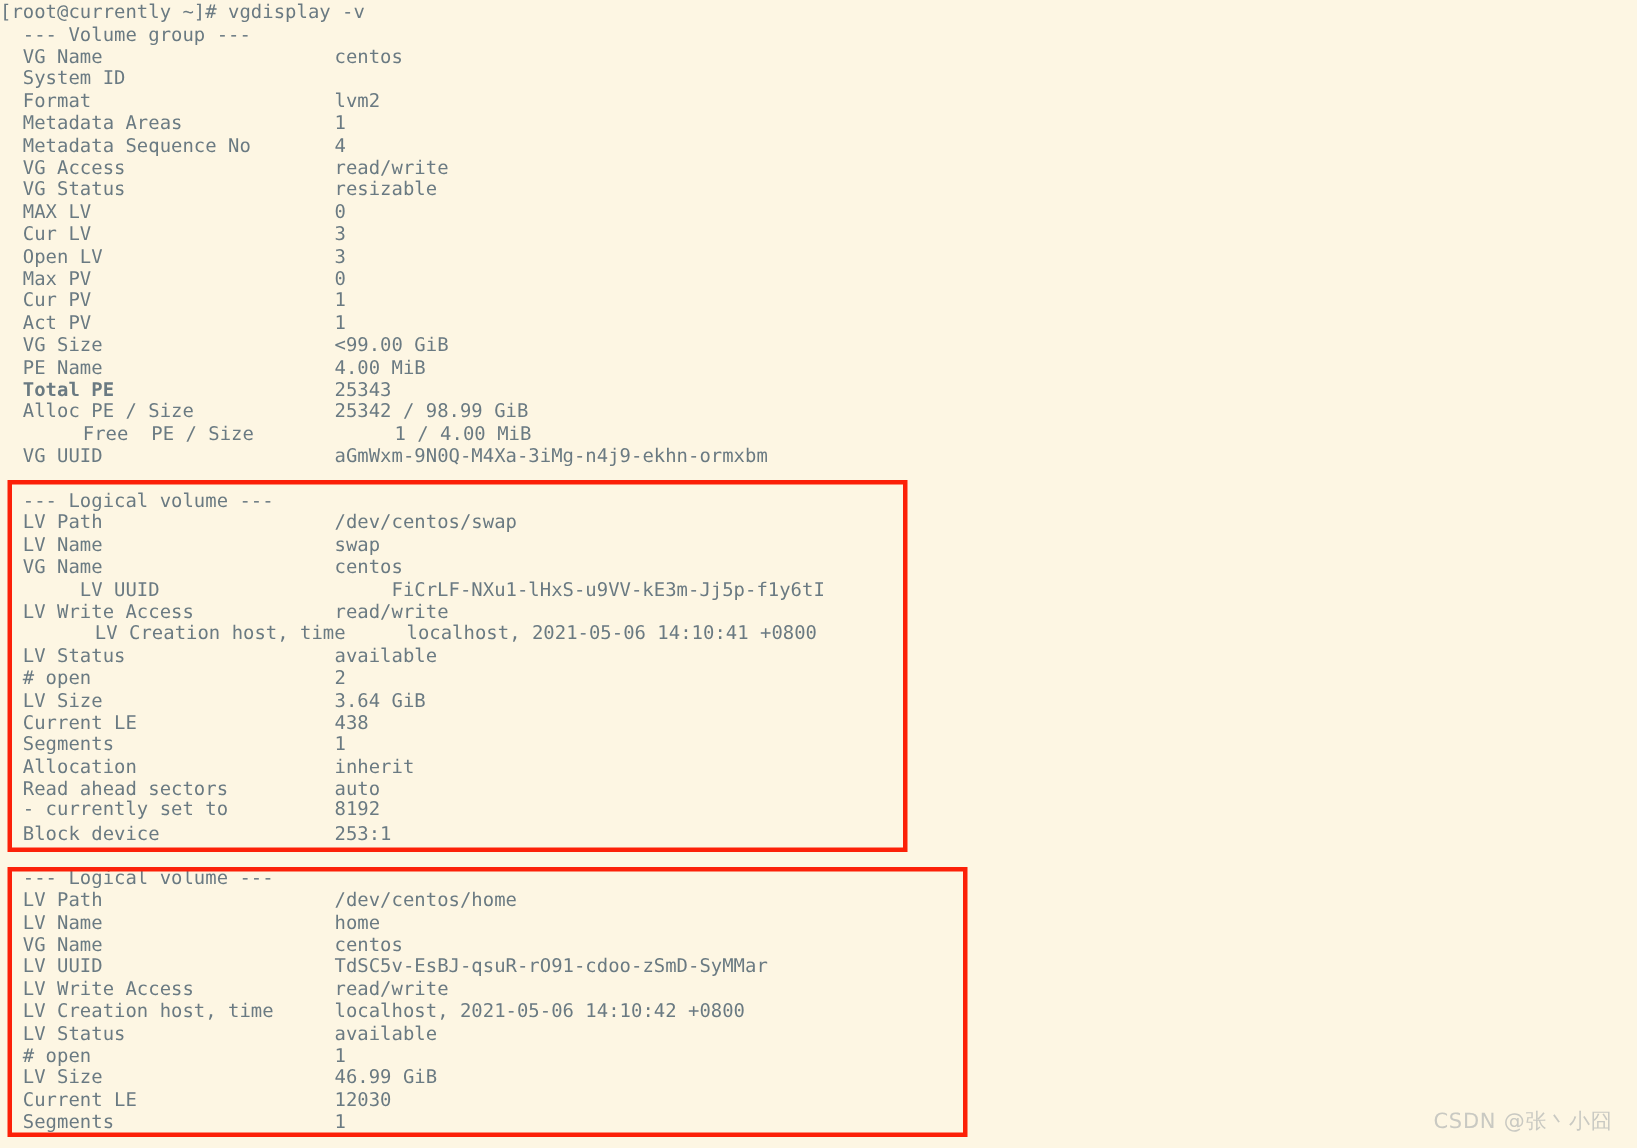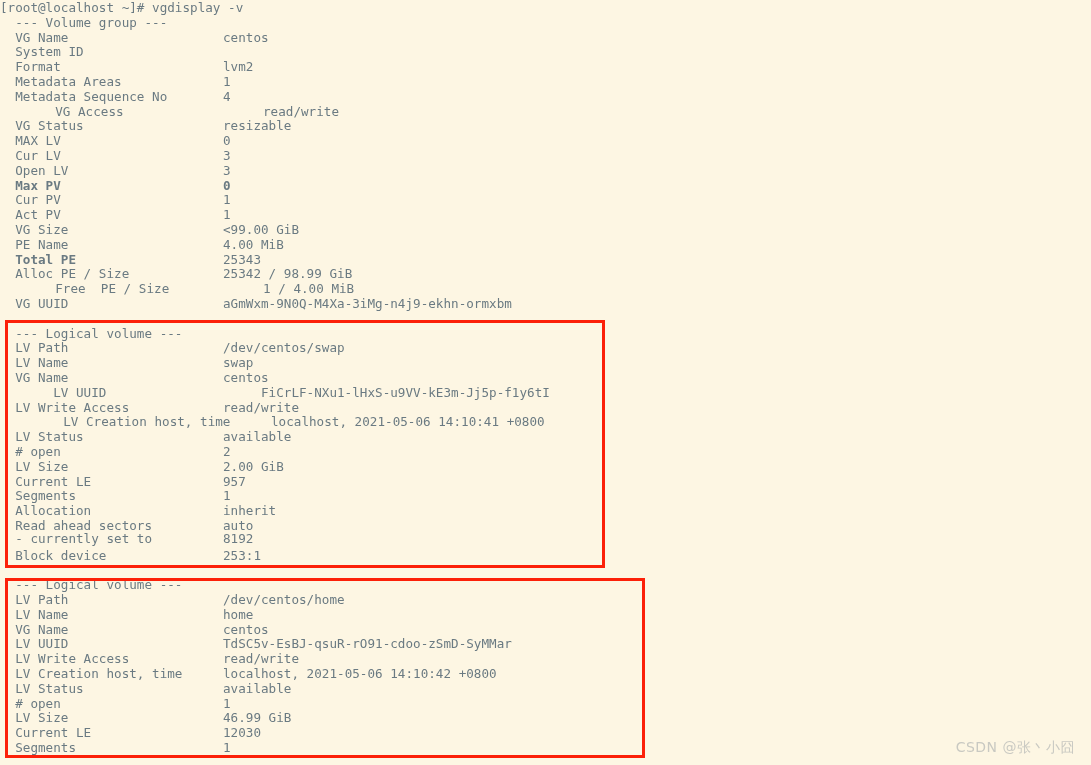--- a/index.html
+++ b/index.html
@@ -70,53 +70,53 @@
     color: #c9c9c2;
     letter-spacing: 0.5px;
     white-space: nowrap;
   }
 </style>
 </head>
 <body>
 
 <div id="terminal">
   <div id="terminal-lines">
-      <div class="line prompt-line" style="top: 1px;">[root@localhost ~]# vgdisplay -v</div>
+      <div class="line prompt-line" style="top: 1px;">[root@currently ~]# vgdisplay -v</div>
       <div class="line prompt-line" style="top: 15.8px;">  --- Volume group ---</div>
       <div class="line" style="top: 30.6px;"><span class="lbl" style="min-width: 223px;">  VG Name</span><span class="val">centos</span></div>
       <div class="line" style="top: 45.4px;"><span class="lbl" style="min-width: 223px;">  System ID</span><span class="val"></span></div>
       <div class="line" style="top: 60.2px;"><span class="lbl" style="min-width: 223px;">  Format</span><span class="val">lvm2</span></div>
       <div class="line" style="top: 75px;"><span class="lbl" style="min-width: 223px;">  Metadata Areas</span><span class="val">1</span></div>
       <div class="line" style="top: 89.8px;"><span class="lbl" style="min-width: 223px;">  Metadata Sequence No</span><span class="val">4</span></div>
-      <div class="line" style="top: 104.6px;"><span class="lbl" style="min-width: 223px; padding-left: 40px;">  VG Access</span><span class="val">read/write</span></div>
+      <div class="line" style="top: 104.6px;"><span class="lbl" style="min-width: 223px;">  VG Access</span><span class="val">read/write</span></div>
       <div class="line" style="top: 119.4px;"><span class="lbl" style="min-width: 223px;">  VG Status</span><span class="val">resizable</span></div>
       <div class="line" style="top: 134.2px;"><span class="lbl" style="min-width: 223px;">  MAX LV</span><span class="val">0</span></div>
       <div class="line" style="top: 149px;"><span class="lbl" style="min-width: 223px;">  Cur LV</span><span class="val">3</span></div>
       <div class="line" style="top: 163.8px;"><span class="lbl" style="min-width: 223px;">  Open LV</span><span class="val">3</span></div>
-      <div class="line" style="top: 178.6px; font-weight: bold;"><span class="lbl" style="min-width: 223px;">  Max PV</span><span class="val">0</span></div>
+      <div class="line" style="top: 178.6px;"><span class="lbl" style="min-width: 223px;">  Max PV</span><span class="val">0</span></div>
       <div class="line" style="top: 193.4px;"><span class="lbl" style="min-width: 223px;">  Cur PV</span><span class="val">1</span></div>
       <div class="line" style="top: 208.2px;"><span class="lbl" style="min-width: 223px;">  Act PV</span><span class="val">1</span></div>
       <div class="line" style="top: 223px;"><span class="lbl" style="min-width: 223px;">  VG Size</span><span class="val">&lt;99.00 GiB</span></div>
       <div class="line" style="top: 237.8px;"><span class="lbl" style="min-width: 223px;">  PE Name</span><span class="val">4.00 MiB</span></div>
       <div class="line" style="top: 252.6px;"><span class="lbl" style="min-width: 223px; font-weight: bold;">  Total PE</span><span class="val">25343</span></div>
       <div class="line" style="top: 267.4px;"><span class="lbl" style="min-width: 223px;">  Alloc PE / Size</span><span class="val">25342 / 98.99 GiB</span></div>
       <div class="line" style="top: 282.2px; padding-left: 40px;"><span class="lbl" style="min-width: 223px;">  Free  PE / Size</span><span class="val">1 / 4.00 MiB</span></div>
       <div class="line" style="top: 297px;"><span class="lbl" style="min-width: 223px;">  VG UUID</span><span class="val">aGmWxm-9N0Q-M4Xa-3iMg-n4j9-ekhn-ormxbm</span></div>
       <div class="line prompt-line" style="top: 311.8px;"></div>
       <div class="line prompt-line" style="top: 326.6px;">  --- Logical volume ---</div>
       <div class="line" style="top: 341.4px;"><span class="lbl" style="min-width: 223px;">  LV Path</span><span class="val">/dev/centos/swap</span></div>
       <div class="line" style="top: 356.2px;"><span class="lbl" style="min-width: 223px;">  LV Name</span><span class="val">swap</span></div>
       <div class="line" style="top: 371px;"><span class="lbl" style="min-width: 223px;">  VG Name</span><span class="val">centos</span></div>
       <div class="line" style="top: 385.8px; padding-left: 38px;"><span class="lbl" style="min-width: 223px;">  LV UUID</span><span class="val">FiCrLF-NXu1-lHxS-u9VV-kE3m-Jj5p-f1y6tI</span></div>
       <div class="line" style="top: 400.6px;"><span class="lbl" style="min-width: 223px;">  LV Write Access</span><span class="val">read/write</span></div>
       <div class="line" style="top: 415.4px; padding-left: 48px;"><span class="lbl" style="min-width: 223px;">  LV Creation host, time</span><span class="val">localhost, 2021-05-06 14:10:41 +0800</span></div>
       <div class="line" style="top: 430.2px;"><span class="lbl" style="min-width: 223px;">  LV Status</span><span class="val">available</span></div>
       <div class="line" style="top: 445px;"><span class="lbl" style="min-width: 223px;">  # open</span><span class="val">2</span></div>
-      <div class="line" style="top: 459.8px;"><span class="lbl" style="min-width: 223px;">  LV Size</span><span class="val">2.00 GiB</span></div>
-      <div class="line" style="top: 474.6px;"><span class="lbl" style="min-width: 223px;">  Current LE</span><span class="val">957</span></div>
+      <div class="line" style="top: 459.8px;"><span class="lbl" style="min-width: 223px;">  LV Size</span><span class="val">3.64 GiB</span></div>
+      <div class="line" style="top: 474.6px;"><span class="lbl" style="min-width: 223px;">  Current LE</span><span class="val">438</span></div>
       <div class="line" style="top: 489.4px;"><span class="lbl" style="min-width: 223px;">  Segments</span><span class="val">1</span></div>
       <div class="line" style="top: 504.2px;"><span class="lbl" style="min-width: 223px;">  Allocation</span><span class="val">inherit</span></div>
       <div class="line" style="top: 519px;"><span class="lbl" style="min-width: 223px;">  Read ahead sectors</span><span class="val">auto</span></div>
       <div class="line" style="top: 532px;"><span class="lbl" style="min-width: 223px;">  - currently set to</span><span class="val">8192</span></div>
       <div class="line" style="top: 548.6px;"><span class="lbl" style="min-width: 223px;">  Block device</span><span class="val">253:1</span></div>
       <div class="line prompt-line" style="top: 563.4px;"></div>
       <div class="line prompt-line" style="top: 578.2px;">  --- Logical volume ---</div>
       <div class="line" style="top: 593px;"><span class="lbl" style="min-width: 223px;">  LV Path</span><span class="val">/dev/centos/home</span></div>
       <div class="line" style="top: 607.8px;"><span class="lbl" style="min-width: 223px;">  LV Name</span><span class="val">home</span></div>
       <div class="line" style="top: 622.6px;"><span class="lbl" style="min-width: 223px;">  VG Name</span><span class="val">centos</span></div>

